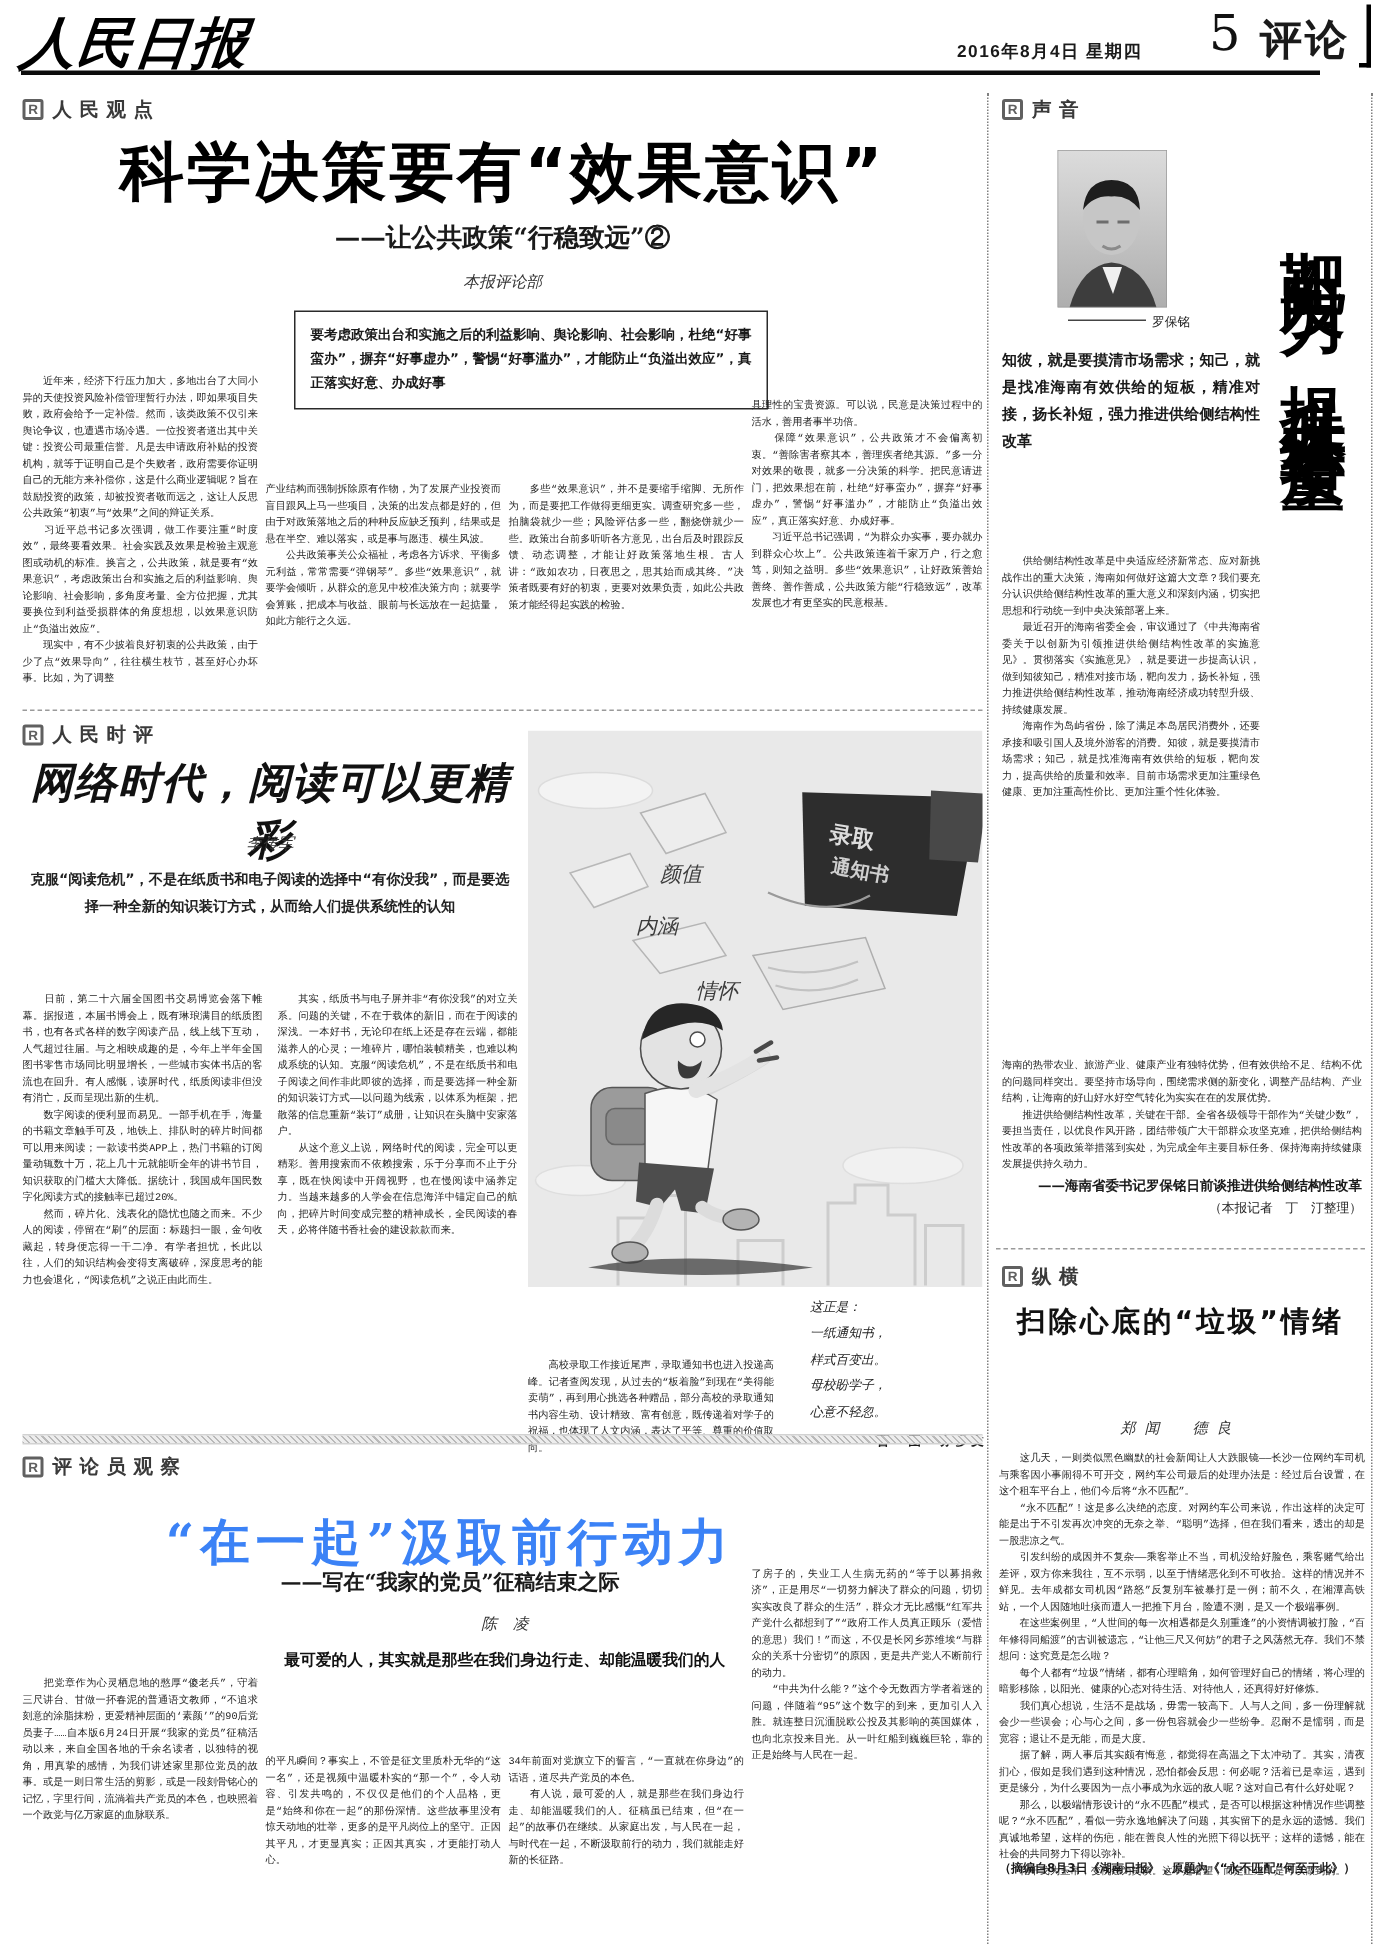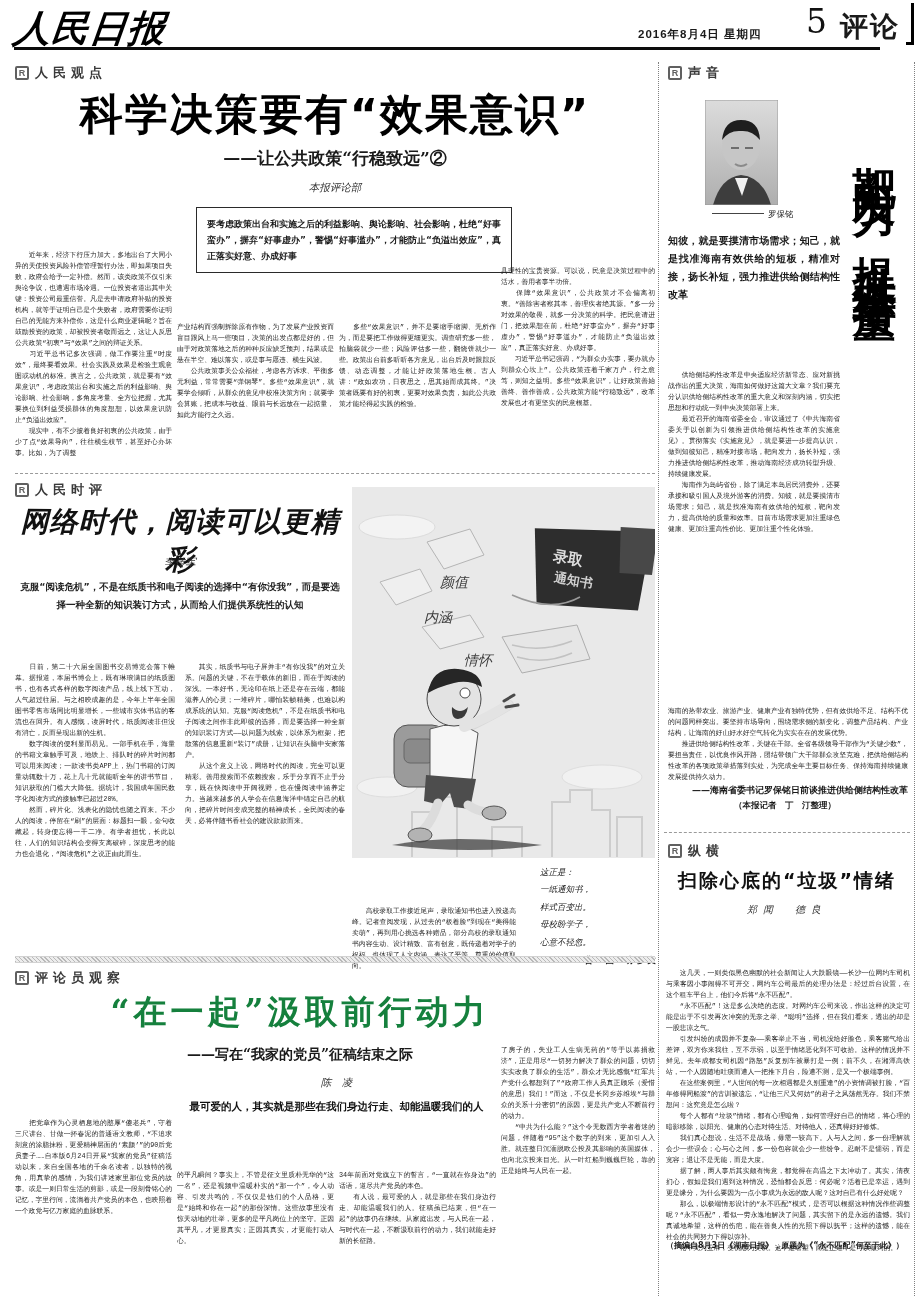--- a/index.html
+++ b/index.html
@@ -44,40 +44,40 @@
     font-family:"Liberation Sans", sans-serif; flex:0 0 auto; }
 
   
   .btxt { font-size:6.8px; line-height:1.62; text-align:justify; white-space:pre-line;
     color:#1f1f1f; overflow:hidden; font-family:Liberation Mono, monospace;margin-top:40px; }
   .headline1 { font-family:"DejaVu Sans", sans-serif; font-weight:900; font-size:43px;
     letter-spacing:2px; text-align:center; color:#000; }
   .headline2 { font-family:"DejaVu Sans", sans-serif; font-weight:900; font-size:28px;
     letter-spacing:1px; text-align:center; color:#111;font-style:italic; }
   .headline3 { font-family:"DejaVu Serif", serif; font-weight:900; font-size:33px;
-    letter-spacing:4px; text-align:center; color:#15803d; }
+    letter-spacing:4px; text-align:center; color:#3b82f6;margin-top:16px; }
   .headline4 { font-family:"DejaVu Sans", sans-serif; font-weight:900; font-size:19px;
     letter-spacing:2px; text-align:center; color:#111; }
   .subhead { font-weight:900; text-align:center; font-family:"DejaVu Serif", serif; }
   .byline { text-align:center; font-size:10.5px; color:#333; font-style:italic; }
   .sumbox { border:1.5px solid #2a2a2a; padding:8px 10px; font-size:9px; font-weight:bold;
     line-height:1.8; text-align:justify; font-family:"DejaVu Sans", sans-serif; }
   .lead { font-size:9.5px; font-weight:bold; line-height:1.85; text-align:center;
     font-family:"DejaVu Sans", sans-serif; color:#222; }
   .quoteline { font-size:10.5px; font-weight:bold; text-align:center;
     font-family:"DejaVu Sans", sans-serif; color:#111; }
 
   
   .vtitle { writing-mode:vertical-rl; font-family:"DejaVu Sans", sans-serif;
     font-weight:900; font-size:44px; letter-spacing:9px; color:#000; }
   .vquote { font-size:10px; font-weight:bold; line-height:1.8; text-align:justify;
     font-family:"DejaVu Sans", sans-serif; }
   .attr1 { text-align:right; font-weight:bold; font-size:9px;
     font-family:"DejaVu Sans", sans-serif; }
-  .attr2 { text-align:center; font-size:8.5px;font-weight:bold; }
+  .attr2 { text-align:right; font-size:8.5px; }
   .photocap { font-size:8.5px; color:#222; }
   .capline { display:inline-block; width:52px; border-top:1px solid #444;
     vertical-align:3px; margin-right:4px; }
 
   .verse { font-size:8.5px; line-height:2.05; font-style:italic; color:#222; }
   .verse-credit { font-size:8.5px; font-weight:bold; margin-top:4px; letter-spacing:2px; }
   .srcline { font-weight:bold; font-size:8px; text-align:justify;
     font-family:"DejaVu Sans", sans-serif; }
 </style>
 </head>
@@ -254,21 +254,21 @@
   <div class="abs attr1" style="left:662px; top:784px; width:246px;">——海南省委书记罗保铭日前谈推进供给侧结构性改革</div>
   <div class="abs attr2" style="left:662px; top:800px; width:246px;">（本报记者　丁　汀整理）</div>
 
   <div class="abs hdash" style="left:664px; top:832px; width:246px;"></div>
 
   <div class="abs seclabel" style="left:668px; top:842px;">
     <span class="badge">R</span>
     <span>纵横</span>
   </div>
   <div class="abs headline4" style="left:664px; top:868px; width:246px;">扫除心底的“垃圾”情绪</div>
-  <div class="abs byline" style="left:664px; top:903px; width:246px; font-size:10px; letter-spacing:6px;">郑闻　德良</div>
+  <div class="abs byline" style="left:664px; top:945px; width:246px; font-size:10px; letter-spacing:6px;">郑闻　德良</div>
   <div class="abs btxt" style="left:666px; top:928px; width:244px; height:308px;">　　这几天，一则类似黑色幽默的社会新闻让人大跌眼镜——长沙一位网约车司机与乘客因小事闹得不可开交，网约车公司最后的处理办法是：经过后台设置，在这个租车平台上，他们今后将“永不匹配”。
 　　“永不匹配”！这是多么决绝的态度。对网约车公司来说，作出这样的决定可能是出于不引发再次冲突的无奈之举、“聪明”选择，但在我们看来，透出的却是一股悲凉之气。
 　　引发纠纷的成因并不复杂——乘客举止不当，司机没给好脸色，乘客赌气给出差评，双方你来我往，互不示弱，以至于情绪恶化到不可收拾。这样的情况并不鲜见。去年成都女司机因“路怒”反复别车被暴打是一例；前不久，在湘潭高铁站，一个人因随地吐痰而遭人一把推下月台，险遭不测，是又一个极端事例。
 　　在这些案例里，“人世间的每一次相遇都是久别重逢”的小资情调被打脸，“百年修得同船渡”的古训被遗忘，“让他三尺又何妨”的君子之风荡然无存。我们不禁想问：这究竟是怎么啦？
 　　每个人都有“垃圾”情绪，都有心理暗角，如何管理好自己的情绪，将心理的暗影移除，以阳光、健康的心态对待生活、对待他人，还真得好好修炼。
 　　我们真心想说，生活不是战场，毋需一较高下。人与人之间，多一份理解就会少一些误会；心与心之间，多一份包容就会少一些纷争。忍耐不是懦弱，而是宽容；退让不是无能，而是大度。
 　　据了解，两人事后其实颇有悔意，都觉得在高温之下太冲动了。其实，清夜扪心，假如是我们遇到这种情况，恐怕都会反思：何必呢？活着已是幸运，遇到更是缘分，为什么要因为一点小事成为永远的敌人呢？这对自己有什么好处呢？
 　　那么，以极端情形设计的“永不匹配”模式，是否可以根据这种情况作些调整呢？“永不匹配”，看似一劳永逸地解决了问题，其实留下的是永远的遗憾。我们真诚地希望，这样的伤疤，能在善良人性的光照下得以抚平；这样的遗憾，能在社会的共同努力下得以弥补。
 　　化干戈为玉帛，变仇怨为笑谈。这不是奢望，而是正道，是可以做到的。</div>
   <div class="abs srcline" style="left:666px; top:1240px; width:244px;">（摘编自8月3日《湖南日报》，原题为《“永不匹配”何至于此》）</div>

